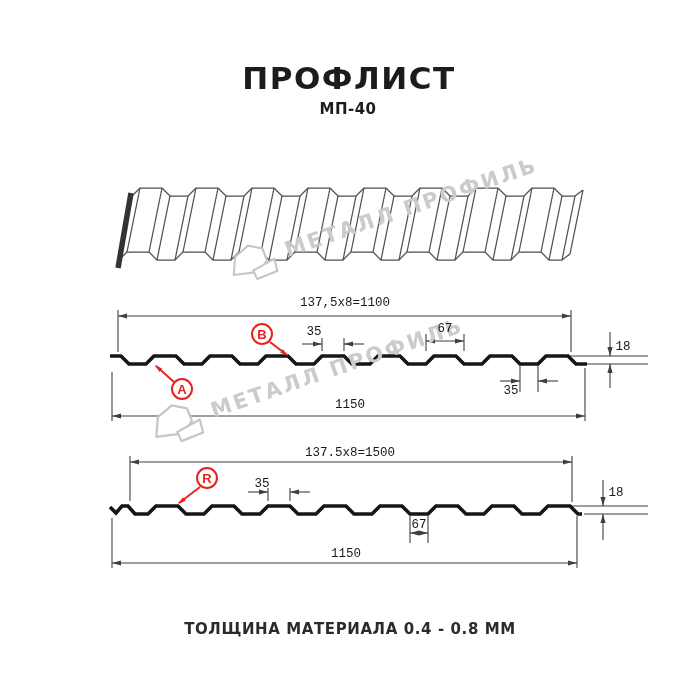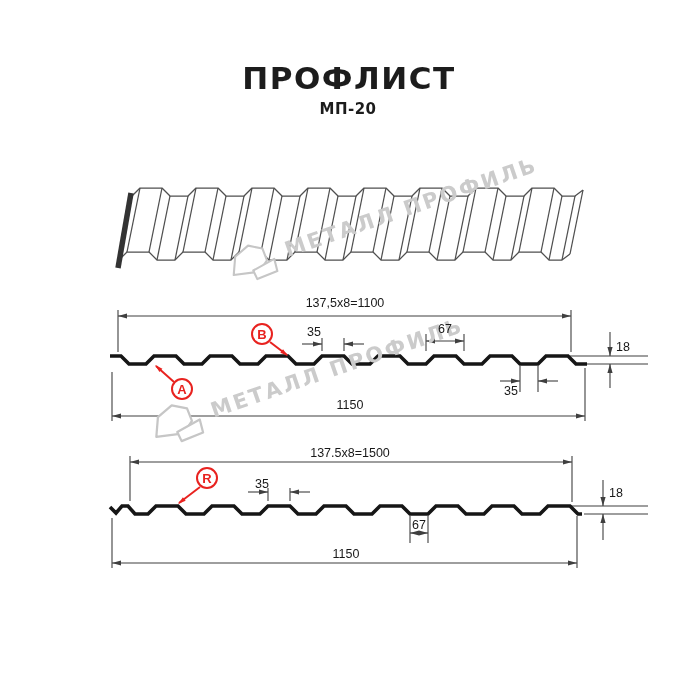--- a/index.html
+++ b/index.html
@@ -9,21 +9,21 @@
   .page-title{position:absolute;left:349px;top:60px;transform:translateX(-50%);z-index:3;
     font-family:"DejaVu Sans",sans-serif;font-weight:800;font-size:31px;letter-spacing:1.5px;
     color:#1c1c1c;white-space:nowrap;}
   .page-subtitle{position:absolute;left:348px;top:100px;transform:translateX(-50%);z-index:3;
     font-family:"DejaVu Sans",sans-serif;font-weight:700;font-size:15px;letter-spacing:.5px;
     color:#1c1c1c;white-space:nowrap;}
   .footer-note{position:absolute;left:350px;top:620px;transform:translateX(-50%);z-index:3;
     font-family:"DejaVu Sans",sans-serif;font-weight:600;font-size:15px;letter-spacing:.6px;
     color:#2b2b2b;white-space:nowrap;}
   .dim{position:absolute;transform:translate(-50%,-50%);z-index:3;font-size:12.5px;color:#191919;
-    white-space:nowrap;background:transparent;}
+    white-space:nowrap;background:transparent;font-family:Liberation Mono, monospace;}
   .marker{position:absolute;width:22px;height:22px;border:2px solid #e8221f;border-radius:50%;
     z-index:4;display:flex;align-items:center;justify-content:center;box-sizing:border-box;
     color:#e8221f;font-size:13px;font-weight:600;background:transparent;}
   .wm{position:absolute;display:flex;align-items:center;gap:9px;transform-origin:left center;
     transform:rotate(-19deg);z-index:2;}
   .wm-text{font-family:"DejaVu Sans",sans-serif;font-weight:700;font-size:21px;letter-spacing:2.5px;
     color:#cbcbcb;white-space:nowrap;mix-blend-mode:darken;}
   .wm1{left:226px;top:250px;}
   .wm2{left:148px;top:410px;}
 </style>
@@ -152,21 +152,21 @@
 
   <div class="wm wm2">
     <svg width="58" height="45" viewBox="0 0 100 80">
       <polygon points="10,52 24,20 54,8 78,22 79,46 58,62" fill="#ffffff" stroke="#c6c6c6" stroke-width="4" stroke-linejoin="round"></polygon>
       <polygon points="48,56 93,48 91,72 50,74" fill="#ffffff" stroke="#c6c6c6" stroke-width="4" stroke-linejoin="round"></polygon>
     </svg>
     <span class="wm-text">МЕТАЛЛ ПРОФИЛЬ</span>
   </div>
 
   <div class="page-title">ПРОФЛИСТ</div>
-  <div class="page-subtitle">МП-20</div>
+  <div class="page-subtitle">МП-40</div>
 
   <span class="dim" style="left:345px;top:303px;">137,5x8=1100</span>
   <span class="dim" style="left:314px;top:332px;">35</span>
   <span class="dim" style="left:445px;top:329px;">67</span>
   <span class="dim" style="left:623px;top:347px;">18</span>
   <span class="dim" style="left:511px;top:391px;">35</span>
   <span class="dim" style="left:350px;top:405px;">1150</span>
 
   <span class="dim" style="left:350px;top:453px;">137.5x8=1500</span>
   <span class="dim" style="left:262px;top:484px;">35</span>
@@ -177,13 +177,14 @@
   <div class="marker" style="left:171px;top:378px;">
     <span>A</span>
   </div>
   <div class="marker" style="left:251px;top:323px;">
     <span>B</span>
   </div>
   <div class="marker" style="left:196px;top:467px;">
     <span>R</span>
   </div>
 
+  <div class="footer-note">ТОЛЩИНА МАТЕРИАЛА 0.4 - 0.8 ММ</div>
 </div>
 
 </body></html>

